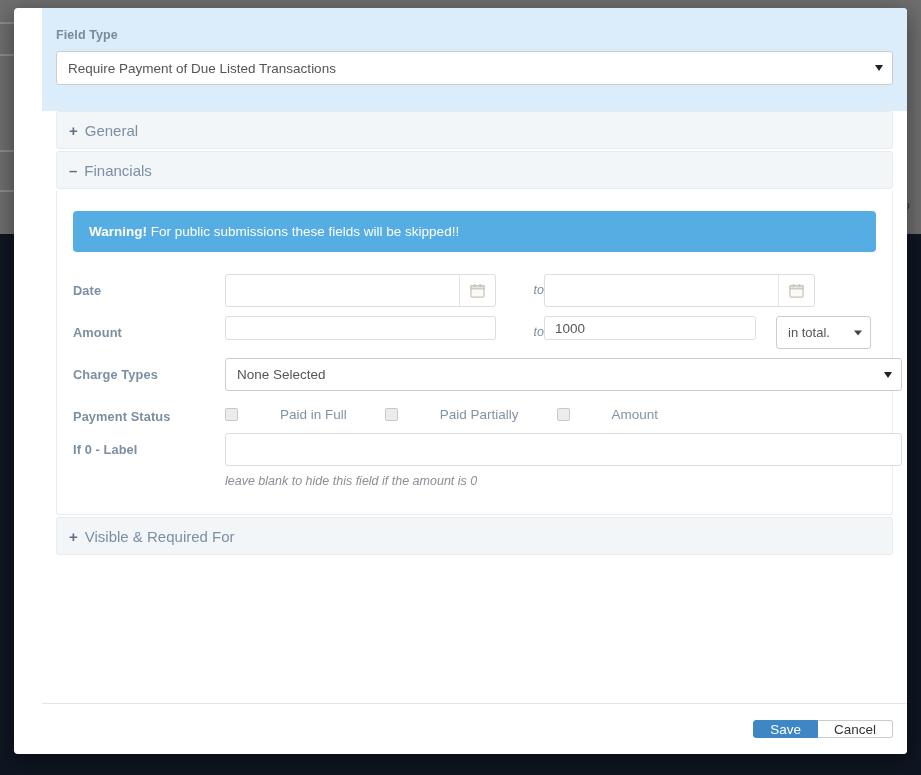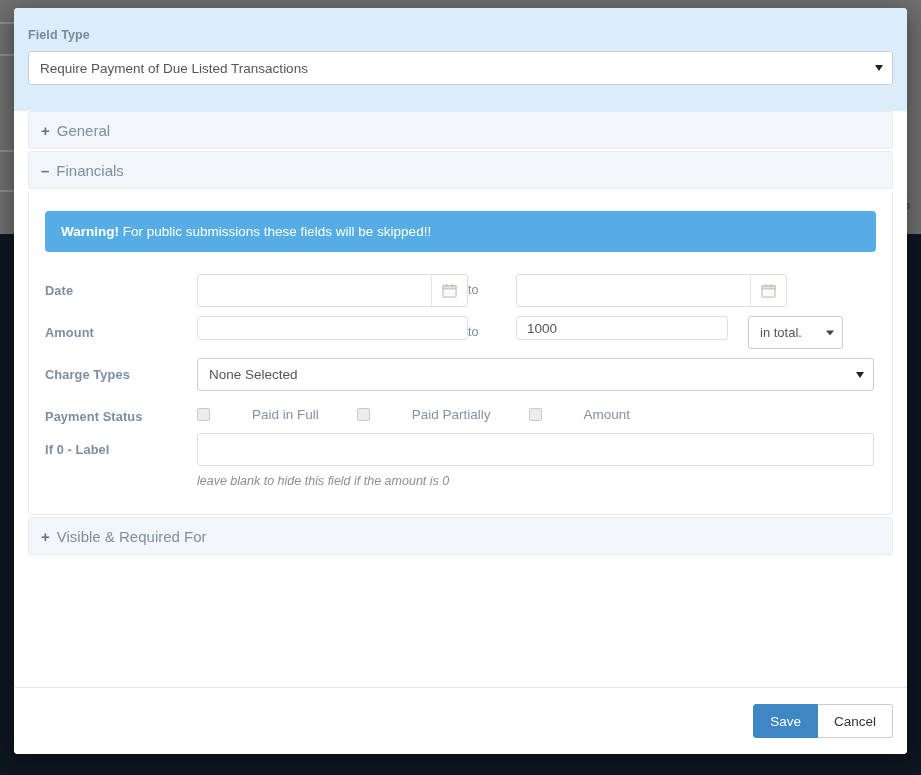--- a/index.html
+++ b/index.html
@@ -47,21 +47,21 @@
 
   
   #modal {
     position: absolute;
     left: 14px; top: 8px;
     width: 893px; height: 746px;
     background: #ffffff;
     border-radius: 4px;
     box-shadow: 0 6px 22px rgba(0,0,0,0.45);
     overflow: hidden;
-    display: flex; flex-direction: column;
+    display: flex; flex-direction: column; padding-left: 28px;
   }
 
   
   #fieldtype-zone {
     background: #dbecfb;
     padding: 20px 14px 26px 14px;
   }
   #fieldtype-label {
     font-size: 12.5px;
     font-weight: bold;
@@ -174,24 +174,25 @@
   }
   .date-btn {
     width: 36px; height: 31px;
     border-left: 1px solid #e4e4e4;
     display: flex; align-items: center; justify-content: center;
     cursor: pointer;
   }
   .to-sep {
     width: 48px;
     flex: 0 0 48px;
-    text-align: left;
+    text-align: right;
     font-size: 12.5px;
     color: #7b8fa3;
     padding-top: 9px;
+    font-style: italic;
   }
 
   .amount-input {
     width: 271px;
     height: 24px;
     border: 1px solid #ddd;
     border-radius: 3px;
     background: #fff;
     padding: 0 10px;
     font-size: 13.5px;
@@ -281,21 +282,21 @@
   }
 
   
   #modal-footer {
     border-top: 1px solid #e4e4e4;
     padding: 16px 14px;
     display: flex; justify-content: flex-end; align-items: center;
     background: #fff;
   }
   .btn {
-    height: 34px;
+    height: 18px;
     padding: 0 16px;
     font-size: 13.5px;
     border: 1px solid transparent;
     cursor: pointer;
     font-family: "Liberation Sans", sans-serif;
     display: flex; align-items: center; justify-content: center;
   }
   .btn-primary {
     background: #3e86c4;
     border-color: #3e86c4;

